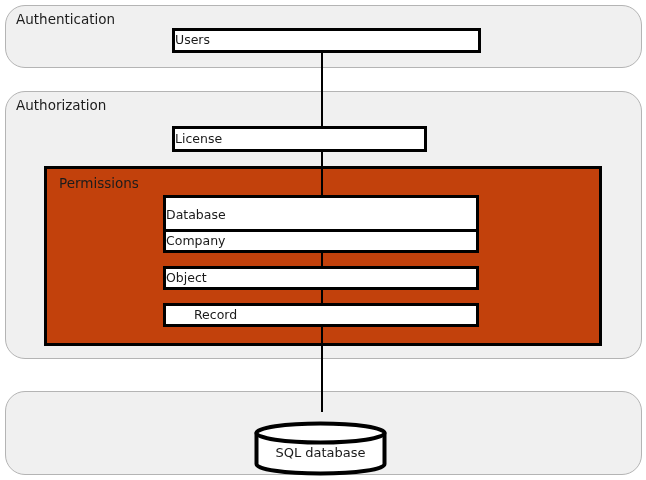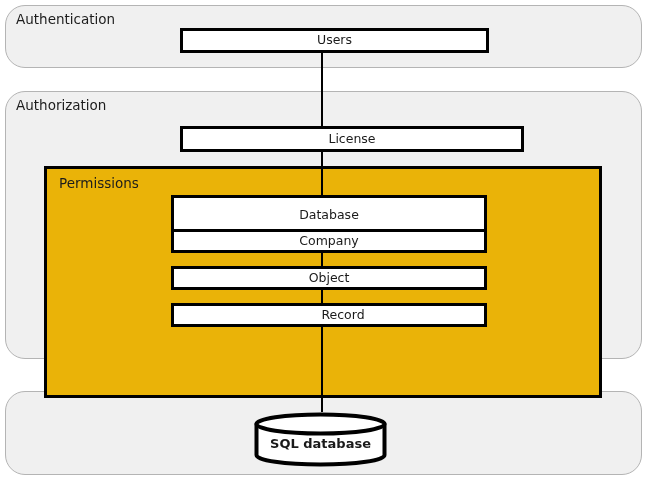--- a/index.html
+++ b/index.html
@@ -41,73 +41,71 @@
   #panel-authentication { left: 5px;  top: 5px;   width: 637px; height: 63px; }
   #panel-authorization  { left: 5px;  top: 91px;  width: 637px; height: 268px; }
   #panel-storage        { left: 5px;  top: 391px; width: 637px; height: 84px; }
 
   
   #group-permissions {
     position: absolute;
     left: 44px;
     top: 166px;
     width: 558px;
-    height: 232px;
-    background: #eab308;
+    height: 180px;
+    background: #c2410c;
     border: 3px solid #000000;
     box-sizing: border-box;
   }
   #group-permissions .panel-label {
     left: 12px;
     top: 6px;
     color: #1c1c1c;
   }
 
   
   .node-box {
     position: absolute;
     background: #ffffff;
     border: 3px solid #000000;
     box-sizing: border-box;
     display: flex;
     align-items: center;
-    justify-content: center;
+    justify-content: flex-start;
     font-size: 12.5px;
     color: #1a1a1a;
     line-height: 1;
     z-index: 4;
-    margin-left: 8px;
   }
 
   #node-users    { left: 172px; top: 28px;  width: 309px; height: 25px; }
-  #node-license  { left: 172px; top: 126px; width: 344px; height: 26px; }
+  #node-license  { left: 172px; top: 126px; width: 255px; height: 26px; }
   #node-database { left: 163px; top: 195px; width: 316px; height: 40px; }
   #node-company  { left: 163px; top: 229px; width: 316px; height: 24px; }
   #node-object   { left: 163px; top: 266px; width: 316px; height: 24px; }
   #node-record   { left: 163px; top: 303px; width: 316px; height: 24px; padding-left: 28px; }
 
   
   .connector {
     position: absolute;
     left: 321px;
     width: 2px;
     background: #000000;
     z-index: 1;
   }
   #connector-main { top: 40px; height: 372px; }
 
   
   #node-sql-database {
     position: absolute;
     left: 253px;
-    top: 412px;
+    top: 421px;
     width: 135px;
     height: 55px;
     z-index: 5;
-    font-weight: bold;
   }
   #node-sql-database svg {
     position: absolute;
     left: 0;
     top: 0;
     display: block;
   }
   #node-sql-database .cyl-label {
     position: absolute;
     left: 0;

